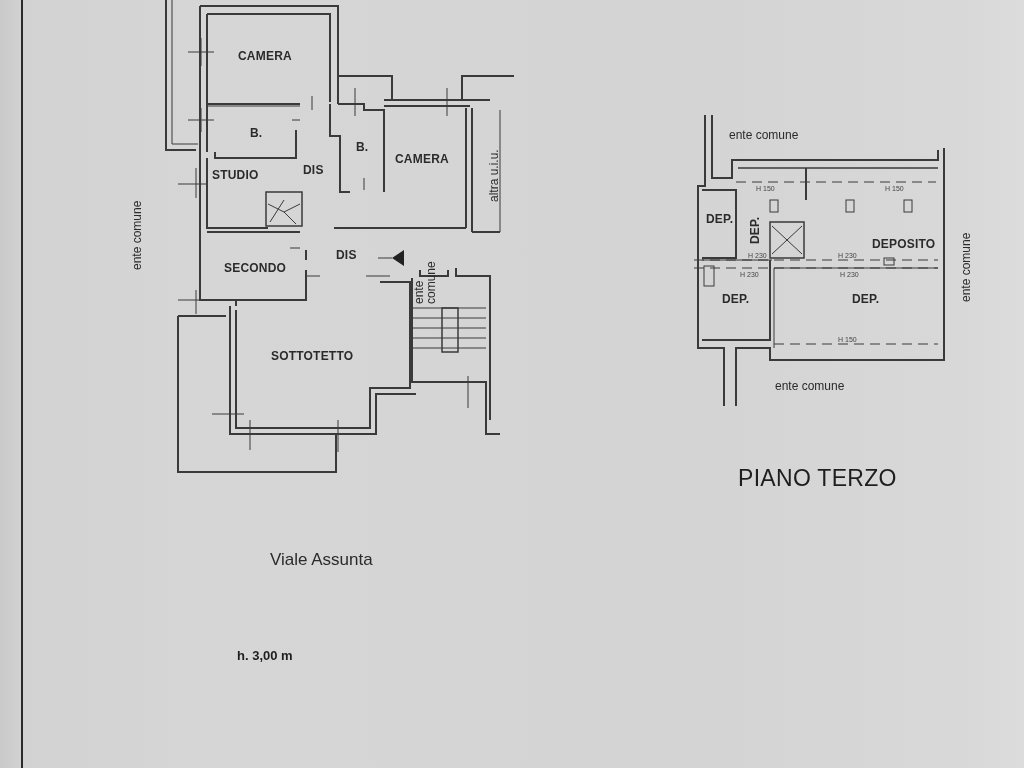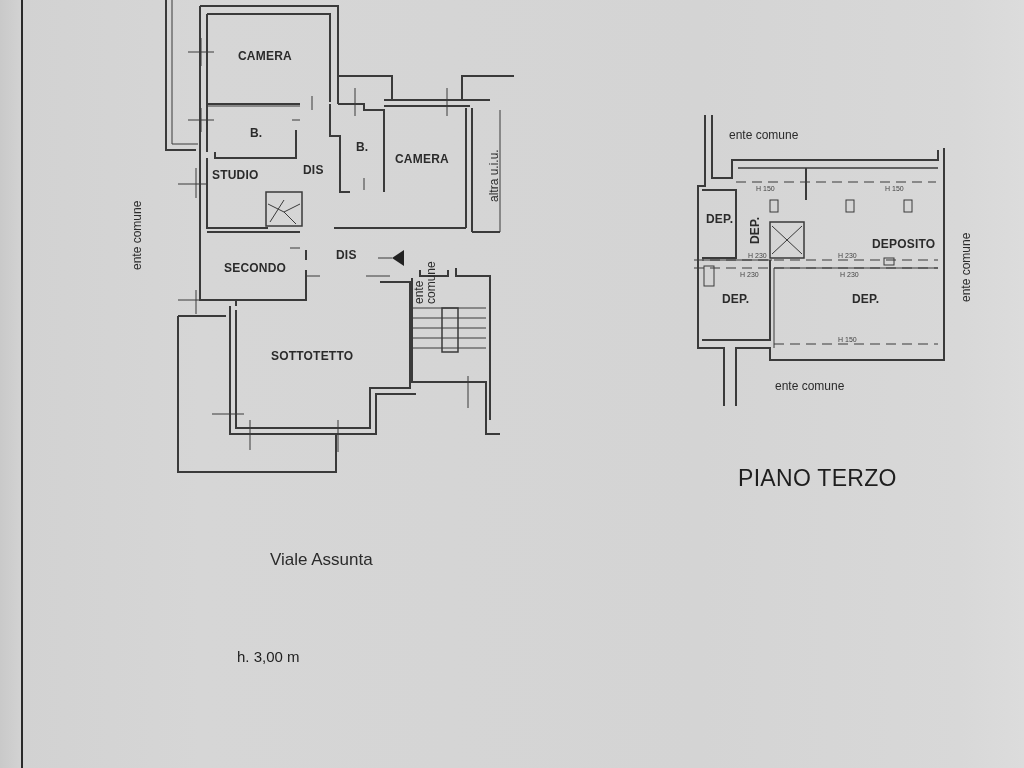--- a/index.html
+++ b/index.html
@@ -13,21 +13,21 @@
       position: absolute; left: 0; top: 0; width: 1024px; height: 768px;
       background: linear-gradient(90deg, #c9c9c9 0px, #d2d2d2 20px, #d6d6d6 200px, #d4d4d4 700px, #d8d8d8 960px, #dcdcdc 1024px);
     }
     .margin-line { position: absolute; left: 21px; top: 0; width: 2px; height: 768px; background: #2a2a2a; }
     svg.plan { position: absolute; left: 0; top: 0; }
     .lbl { position: absolute; color: #2b2b2b; white-space: nowrap; }
     .room { font-size: 12px; font-weight: bold; letter-spacing: 0.2px; }
     .small { font-size: 12px; }
     .tiny { font-size: 7px; color: #444; }
     .big { font-size: 23px; color: #1e1e1e; letter-spacing: 0.3px; }
-    .sub { font-size: 15px; color: #1e1e1e; }
+    .sub { font-size: 13px; color: #1e1e1e; font-weight: bold; }
     .vert { transform-origin: left top; transform: rotate(-90deg); }
   </style>
 </head>
 <body>
 
 <div class="page">
   <div class="margin-line"></div>
 
   <svg class="plan" width="1024" height="768" viewBox="0 0 1024 768">
     <g fill="none" stroke="#3a3a3a" stroke-width="2">

